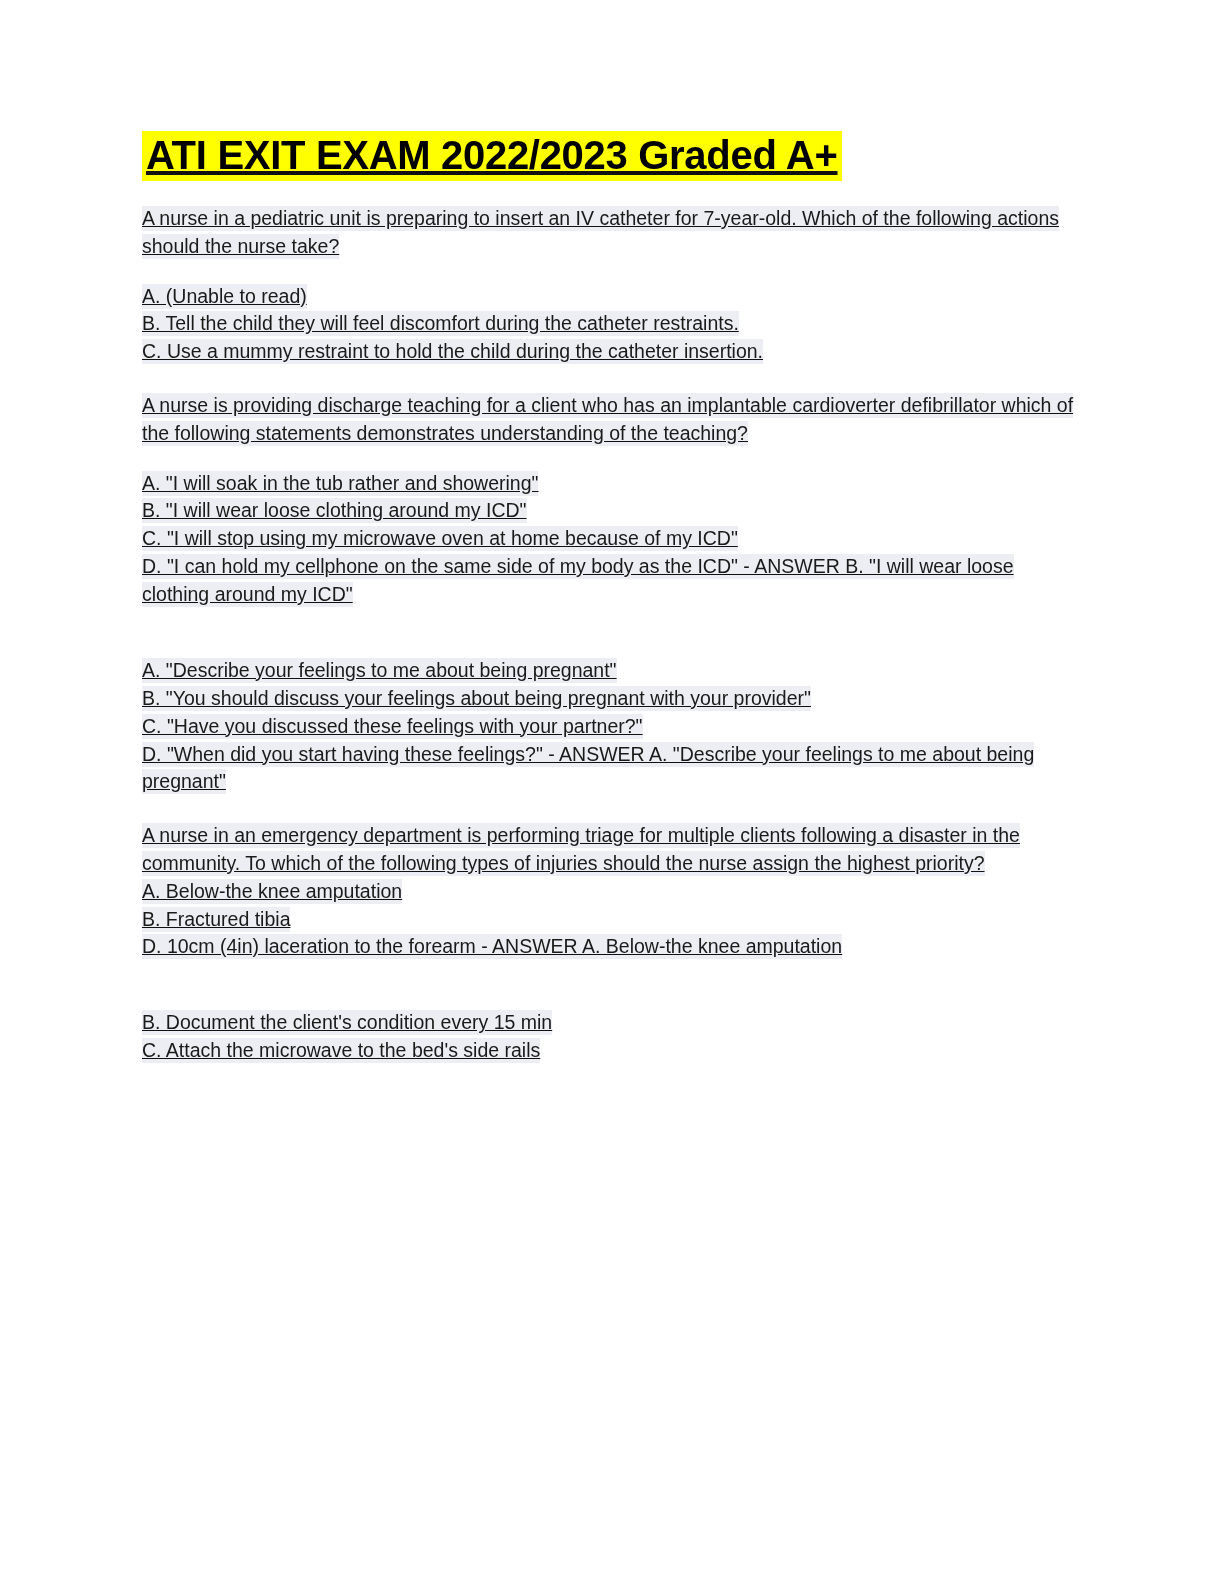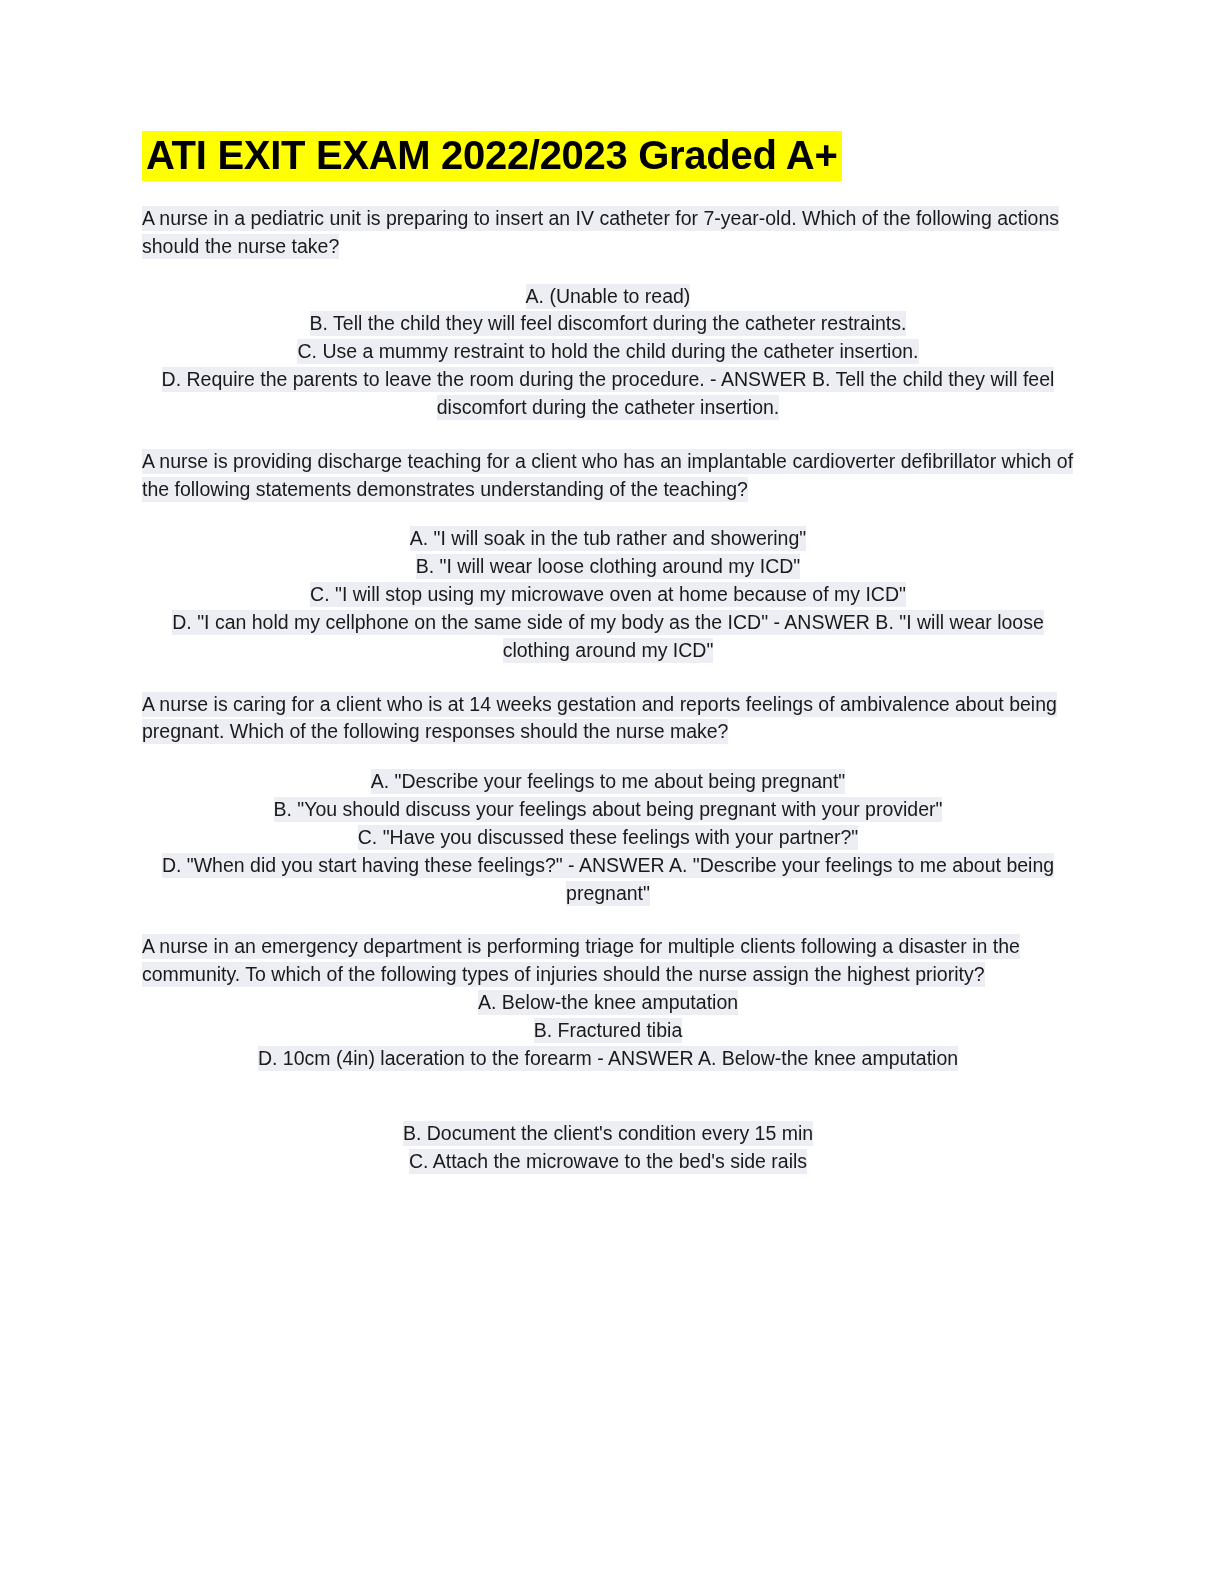--- a/index.html
+++ b/index.html
@@ -13,20 +13,21 @@
     font-family: "Liberation Sans", sans-serif;
     color: #111111;
     overflow: hidden;
   }
   .page {
     position: relative;
     width: 1224px;
     height: 1176px;
     box-sizing: border-box;
     padding: 132px 150px 0 142px;
+    text-decoration: underline;
   }
   .doc-title {
     font-size: 40px;
     font-weight: bold;
     line-height: 1.18;
     letter-spacing: -0.3px;
     margin: 0 0 26px 0;
     color: #000000;
     display: block;
   }
@@ -51,21 +52,20 @@
     background: #eceef3;
     box-decoration-break: clone;
     -webkit-box-decoration-break: clone;
     padding: 1px 0 2px 0;
   }
   .opt {
     font-size: 19.5px;
     line-height: 1.43;
     margin: 0;
     color: #1a1a1a;
-    text-align: center;
   }
   .opt span.txt {
     background: #eceef3;
     box-decoration-break: clone;
     -webkit-box-decoration-break: clone;
     padding: 1px 0 2px 0;
   }
   .spacer {
     height: 22px;
   }
@@ -76,34 +76,32 @@
 <div class="page">
 
   <h1 class="doc-title"><span class="hl">ATI EXIT EXAM 2022/2023 Graded A+</span></h1>
 
   <div class="block">
     <p class="para"><span class="txt">A nurse in a pediatric unit is preparing to insert an IV catheter for 7-year-old. Which of the following actions should the nurse take?</span></p>
     <div class="spacer"></div>
     <p class="opt"><span class="txt">A. (Unable to read)</span></p>
     <p class="opt"><span class="txt">B. Tell the child they will feel discomfort during the catheter restraints.</span></p>
     <p class="opt"><span class="txt">C. Use a mummy restraint to hold the child during the catheter insertion.</span></p>
-    <p class="opt"><span class="txt">D. Require the parents to leave the room during the procedure. - ANSWER B. Tell the child they will feel discomfort during the catheter insertion.</span></p>
   </div>
 
   <div class="block">
     <p class="para"><span class="txt">A nurse is providing discharge teaching for a client who has an implantable cardioverter defibrillator which of the following statements demonstrates understanding of the teaching?</span></p>
     <div class="spacer"></div>
     <p class="opt"><span class="txt">A. "I will soak in the tub rather and showering"</span></p>
     <p class="opt"><span class="txt">B. "I will wear loose clothing around my ICD"</span></p>
     <p class="opt"><span class="txt">C. "I will stop using my microwave oven at home because of my ICD"</span></p>
     <p class="opt"><span class="txt">D. "I can hold my cellphone on the same side of my body as the ICD" - ANSWER B. "I will wear loose clothing around my ICD"</span></p>
   </div>
 
   <div class="block">
-    <p class="para"><span class="txt">A nurse is caring for a client who is at 14 weeks gestation and reports feelings of ambivalence about being pregnant. Which of the following responses should the nurse make?</span></p>
     <div class="spacer"></div>
     <p class="opt"><span class="txt">A. "Describe your feelings to me about being pregnant"</span></p>
     <p class="opt"><span class="txt">B. "You should discuss your feelings about being pregnant with your provider"</span></p>
     <p class="opt"><span class="txt">C. "Have you discussed these feelings with your partner?"</span></p>
     <p class="opt"><span class="txt">D. "When did you start having these feelings?" - ANSWER A. "Describe your feelings to me about being pregnant"</span></p>
   </div>
 
   <div class="block">
     <p class="para"><span class="txt">A nurse in an emergency department is performing triage for multiple clients following a disaster in the community. To which of the following types of injuries should the nurse assign the highest priority?</span></p>
     <p class="opt"><span class="txt">A. Below-the knee amputation</span></p>

